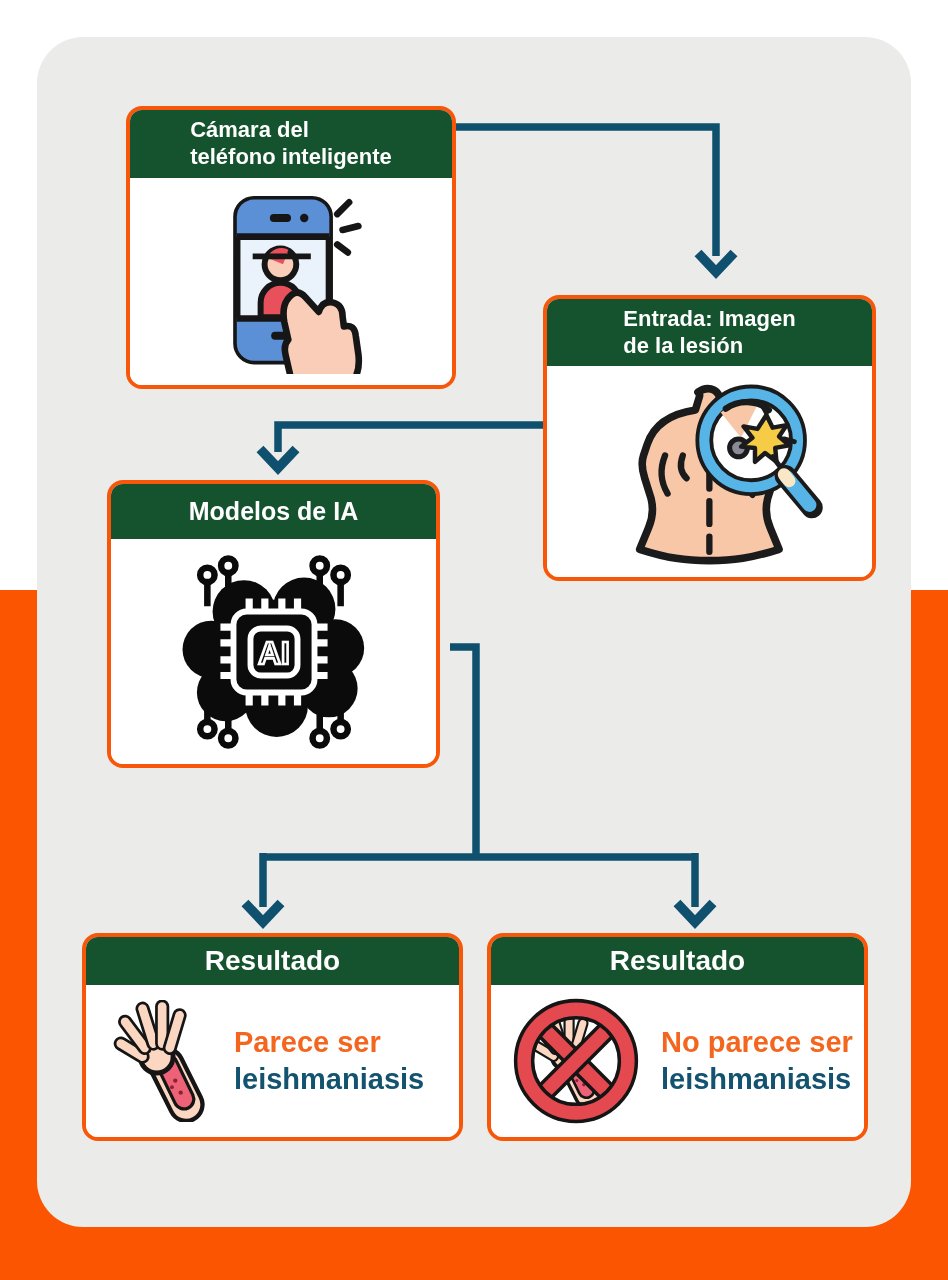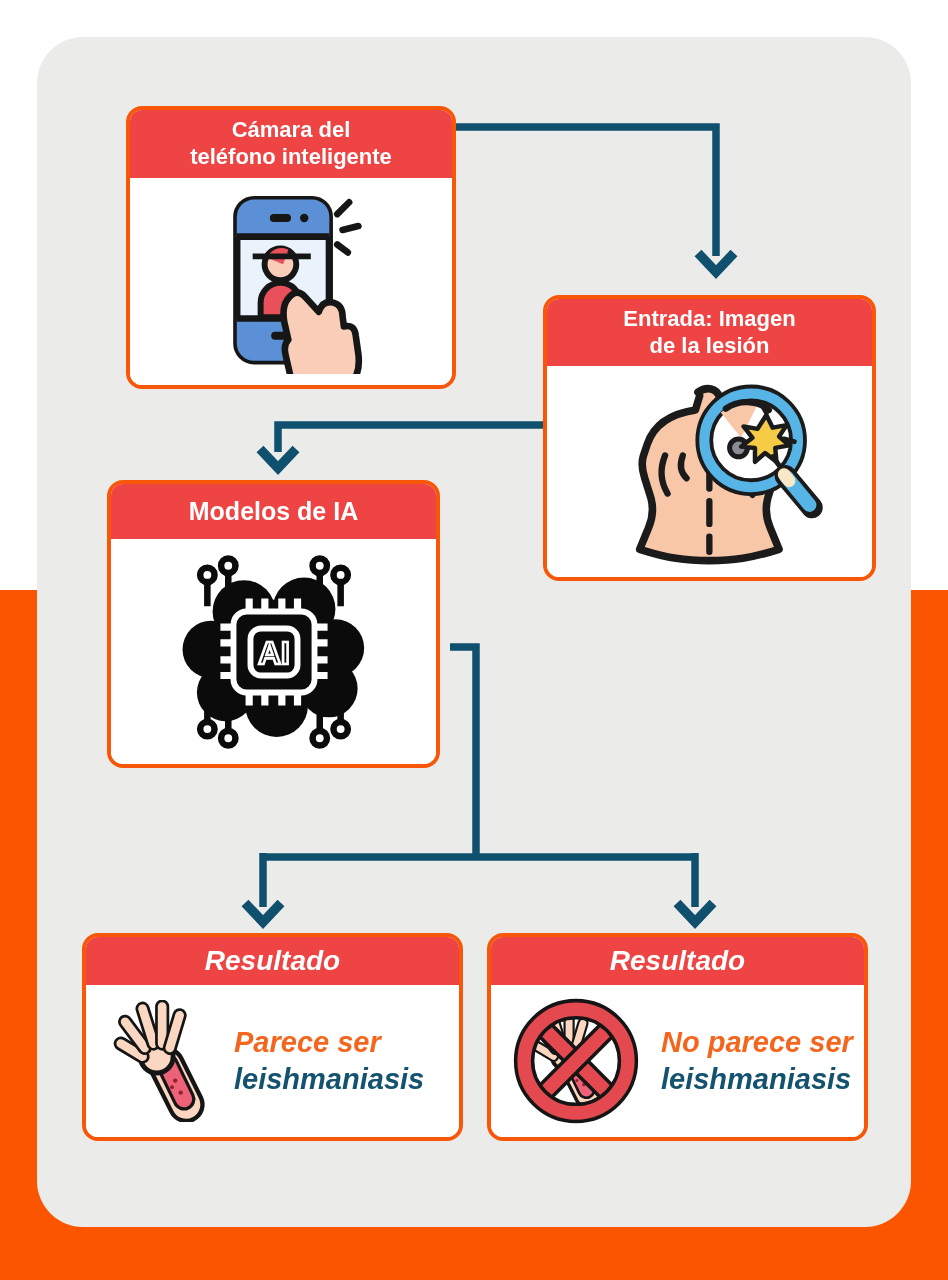--- a/index.html
+++ b/index.html
@@ -8,31 +8,31 @@
     overflow:hidden;font-family:"Liberation Sans",sans-serif;
   }
   .orange-backdrop{position:absolute;left:0;top:590px;width:948px;height:690px;background:#FC5502;}
   .gray-card{position:absolute;left:37px;top:37px;width:874px;height:1190px;background:#EBECEA;border-radius:46px;}
   svg.arrows{position:absolute;left:0;top:0;}
   .node{
     position:absolute;background:#FFFFFF;border:4px solid #F8570A;border-radius:16px;
     overflow:hidden;display:flex;flex-direction:column;box-sizing:border-box;
   }
   .node-header{
-    background:#ef4444;color:#FFFFFF;font-weight:700;text-align:center;
+    background:#14532d;color:#FFFFFF;font-weight:700;
     display:flex;align-items:center;justify-content:center;white-space:pre-line;flex:none;
   }
   .node-body{flex:1;display:flex;align-items:center;justify-content:center;background:#FFFFFF;}
   #node-camera{left:126px;top:106px;width:330px;height:283px;}
   #node-camera .node-header{height:68px;font-size:22px;line-height:1.22;}
   #node-input{left:543px;top:295px;width:333px;height:286px;}
   #node-input .node-header{height:67px;font-size:22px;line-height:1.22;}
   #node-model{left:107px;top:480px;width:333px;height:288px;}
   #node-model .node-header{height:55px;font-size:25px;}
-  .result-node{width:381px;height:208px;top:933px;font-style:italic;}
+  .result-node{width:381px;height:208px;top:933px;}
   #node-result-positive{left:82px;}
   #node-result-negative{left:487px;}
   .result-node .node-header{height:48px;font-size:28px;}
   .result-body{flex:1;display:flex;align-items:center;background:#fff;padding:0 10px 0 18px;}
   .result-text{font-weight:700;font-size:29px;line-height:1.28;margin-left:18px;}
   .result-line1{color:#F4661E;}
   .result-line2{color:#14536F;}
   .icon-wrap{flex:none;display:flex;align-items:center;justify-content:center;}
 </style>
 </head>

